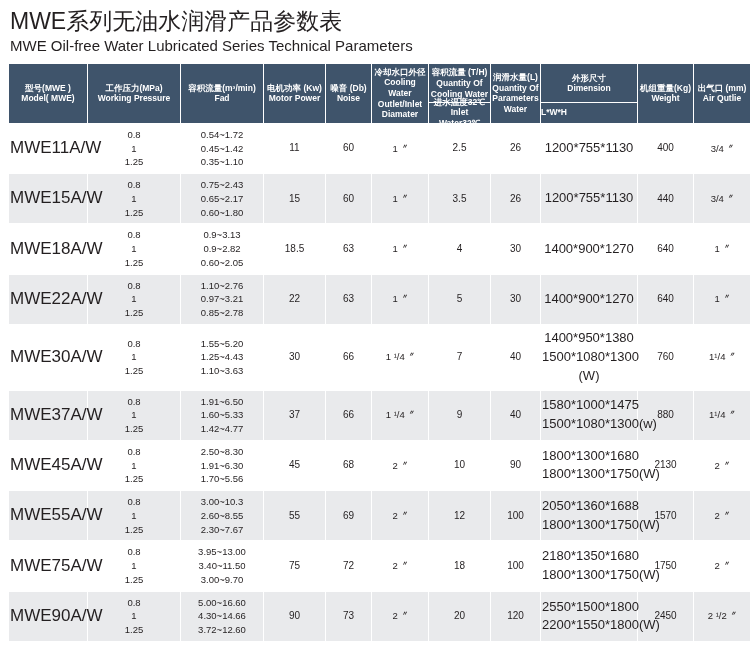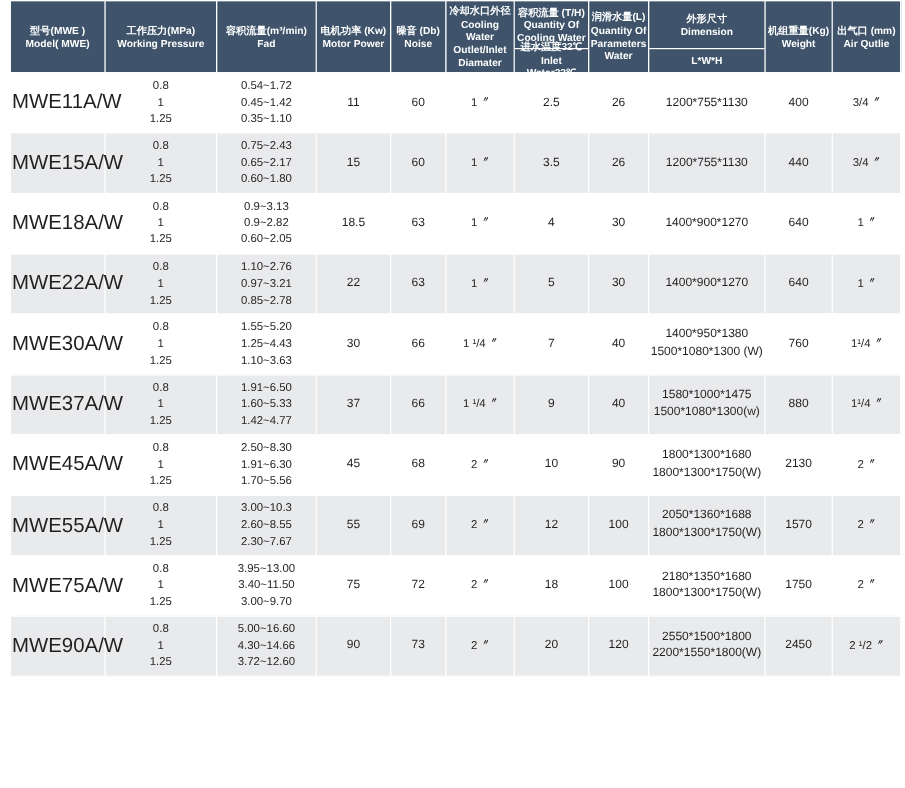--- a/index.html
+++ b/index.html
@@ -73,41 +73,43 @@
     flex-direction: column;
     align-items: center;
     justify-content: center;
     border-bottom: 1px solid #ffffff;
     line-height: 1.25;
   }
   .dim-hdr .dbot {
     height: 19px;
     display: flex;
     align-items: center;
-    justify-content: center;
+    justify-content: flex-start;
   }
   tbody td {
     font-size: 10px;
     line-height: 1.45;
     padding: 4px 1px;
     height: 47px;
     box-sizing: border-box;
     color: #231f20;
   }
   tbody tr.odd td { background: #ffffff; }
   tbody tr.even td { background: #e9eaec; }
   td.model { font-size: 17px; }
   td.multi { white-space: pre-line; font-size: 9.5px; }
-  td.dims { white-space: pre-line; font-size: 10px; }
+  td.dims { white-space: pre-line; font-size: 13px; }
   td.small { font-size: 9.5px; }
 </style>
 </head>
 <body>
 
 <div class="page">
+  <div class="title-zh">MWE系列无油水润滑产品参数表</div>
+  <div class="title-en">MWE Oil-free Water Lubricated Series Technical Parameters</div>
 
   <table class="spec">
     <colgroup>
       <col style="width:79px">
       <col style="width:93px">
       <col style="width:83px">
       <col style="width:62px">
       <col style="width:46px">
       <col style="width:57px">
       <col style="width:62px">

